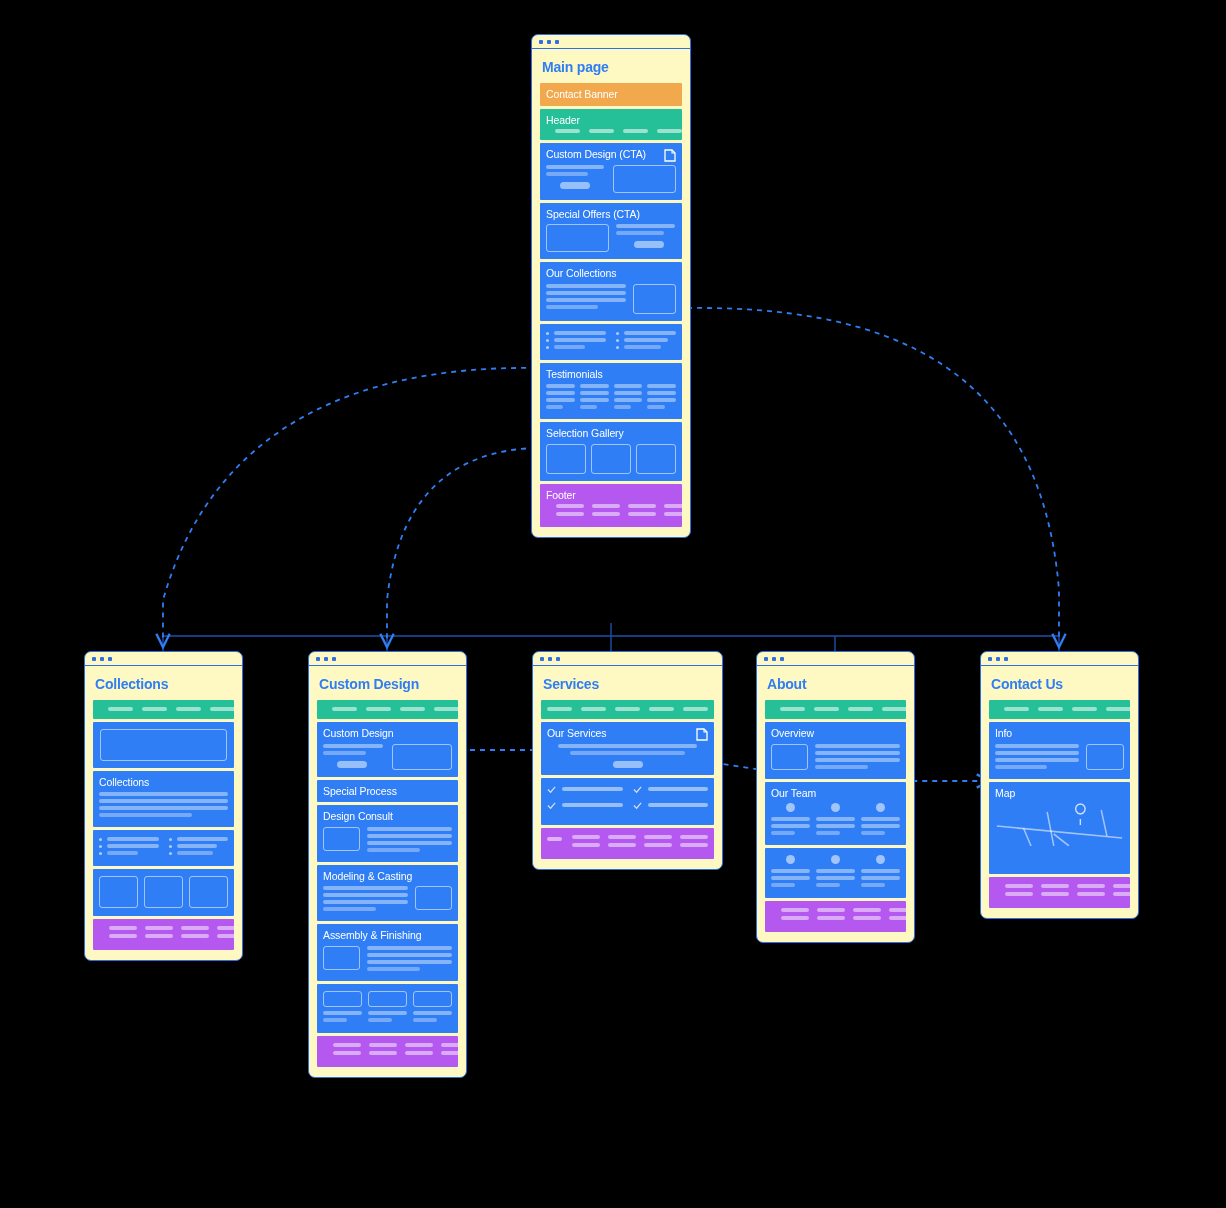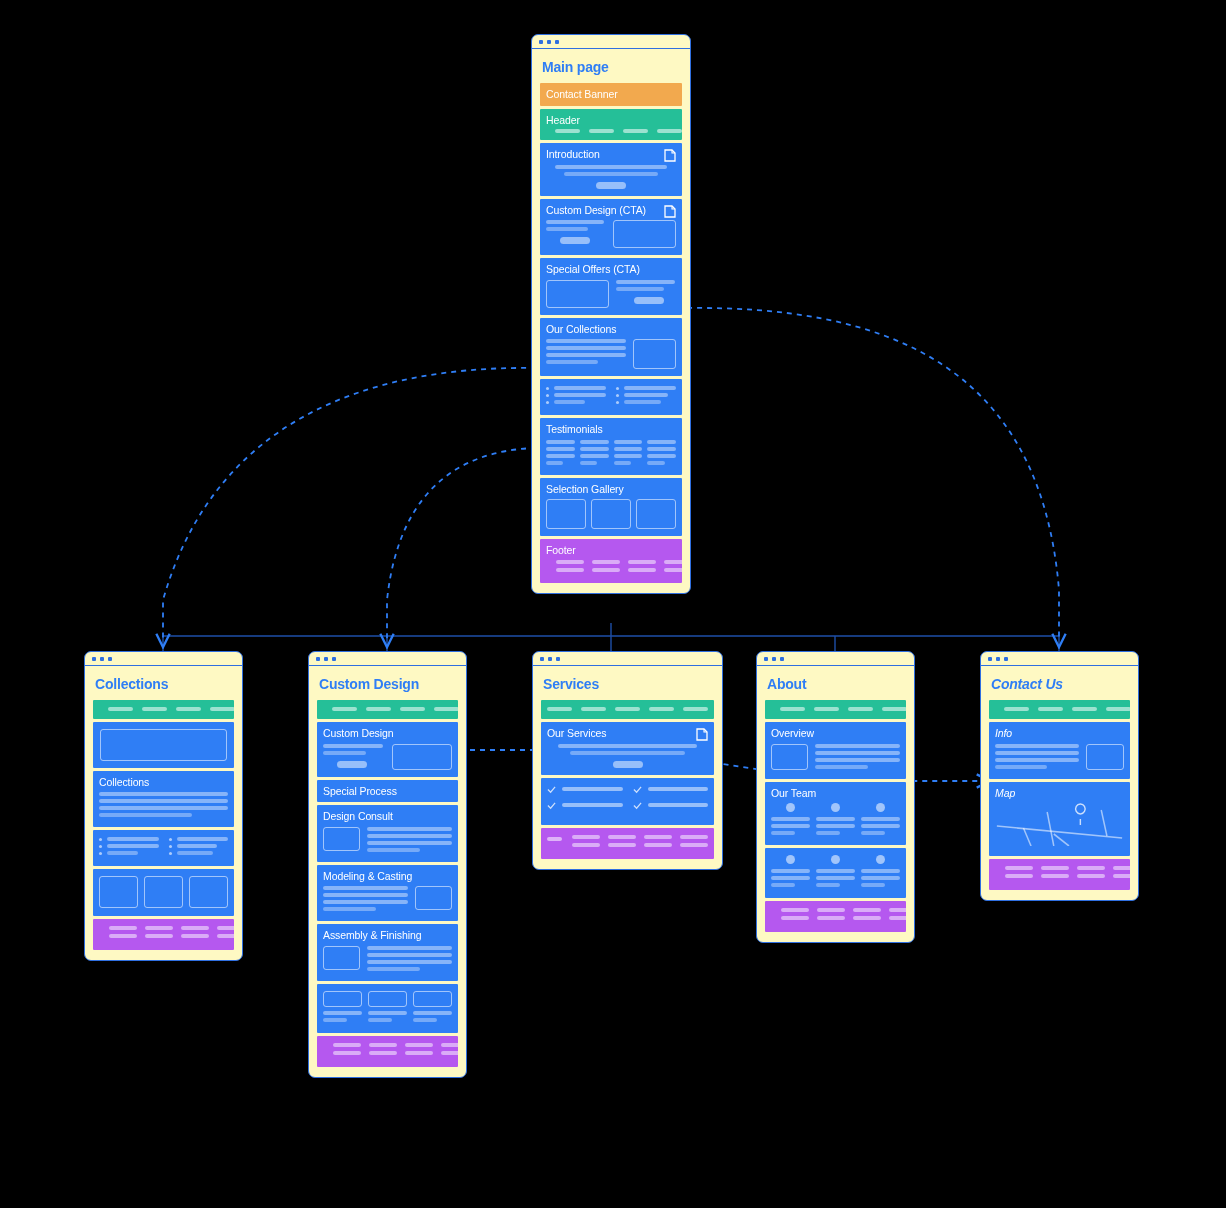--- a/index.html
+++ b/index.html
@@ -156,30 +156,20 @@
           <span class="logo"></span>
           <span class="links">
               <i></i>
               <i></i>
               <i></i>
               <i></i>
             </span>
         </div>
       </div>
 
-      <div class="sec blue">
-        <svg class="doc-icon" viewBox="0 0 12 13">
-          <path d="M1,1 H8 L11,4 V12 H1 Z" fill="none" stroke="#fff" stroke-width="1.3"></path>
-          <path d="M8,1 V4 H11" fill="none" stroke="#fff" stroke-width="1.1"></path>
-        </svg>
-        <div class="sec-label">Introduction</div>
-        <div class="bar" style="width:86%; margin:4px auto 3px auto;"></div>
-        <div class="bar lite" style="width:72%; margin:0 auto 6px auto;"></div>
-        <div class="pill" style="margin:0 auto;"></div>
-      </div>
 
       <div class="sec blue">
         <svg class="doc-icon" viewBox="0 0 12 13">
           <path d="M1,1 H8 L11,4 V12 H1 Z" fill="none" stroke="#fff" stroke-width="1.3"></path>
           <path d="M8,1 V4 H11" fill="none" stroke="#fff" stroke-width="1.1"></path>
         </svg>
         <div class="sec-label">Custom Design (CTA)</div>
         <div class="row" style="margin-top:4px;">
           <div class="col">
             <div class="bar" style="width:96%;"></div>
@@ -720,21 +710,21 @@
               <span>
                 <i></i>
                 <i></i>
               </span>
           </span>
         </div>
       </div>
     </div>
   </div>
 
-  <div class="card" style="left:980px; top:651px; width:159px;font-style:italic;">
+  <div class="card" style="left:980px; top:651px; width:159px;">
     <div class="card-titlebar">
       <span class="dot"></span>
       <span class="dot"></span>
       <span class="dot"></span>
     </div>
     <div class="card-body">
       <div class="card-title">Contact Us</div>
 
       <div class="sec teal compact">
         <div class="navstrip">
@@ -754,21 +744,21 @@
           <div class="col">
             <div class="bar" style="width:100%;"></div>
             <div class="bar" style="width:100%;"></div>
             <div class="bar" style="width:100%;"></div>
             <div class="bar lite" style="width:62%;"></div>
           </div>
           <div class="box" style="width:38px; height:26px;"></div>
         </div>
       </div>
 
-      <div class="sec blue" style="padding-bottom:6px;">
+      <div class="sec blue" style="padding-bottom:24px;">
         <div class="sec-label">Map</div>
         <svg width="100%" height="44" viewBox="0 0 136 44" preserveAspectRatio="none">
           <g stroke="rgba(255,255,255,0.55)" stroke-width="1.6" fill="none">
             <path d="M2,24 L134,36"></path>
             <path d="M30,26 L38,44"></path>
             <path d="M55,10 L62,44"></path>
             <path d="M62,32 L78,44"></path>
             <path d="M112,8 L118,34"></path>
           </g>
           <g fill="none" stroke="rgba(255,255,255,0.75)" stroke-width="1.5">

